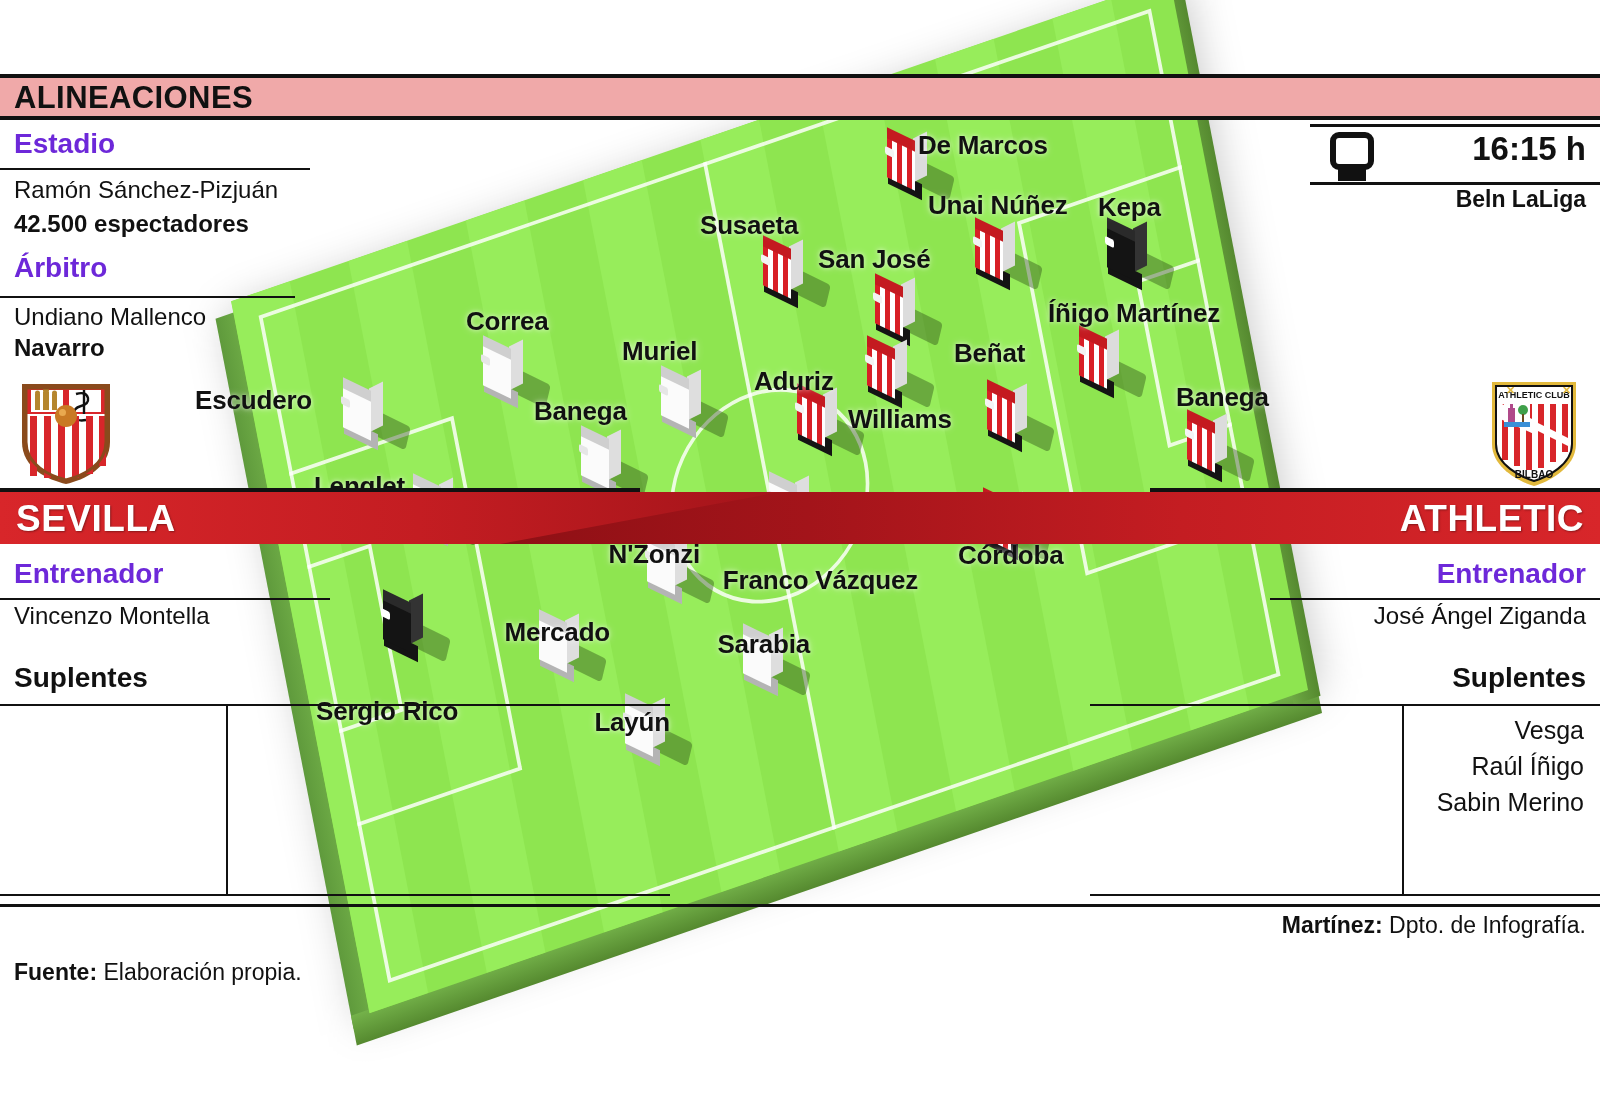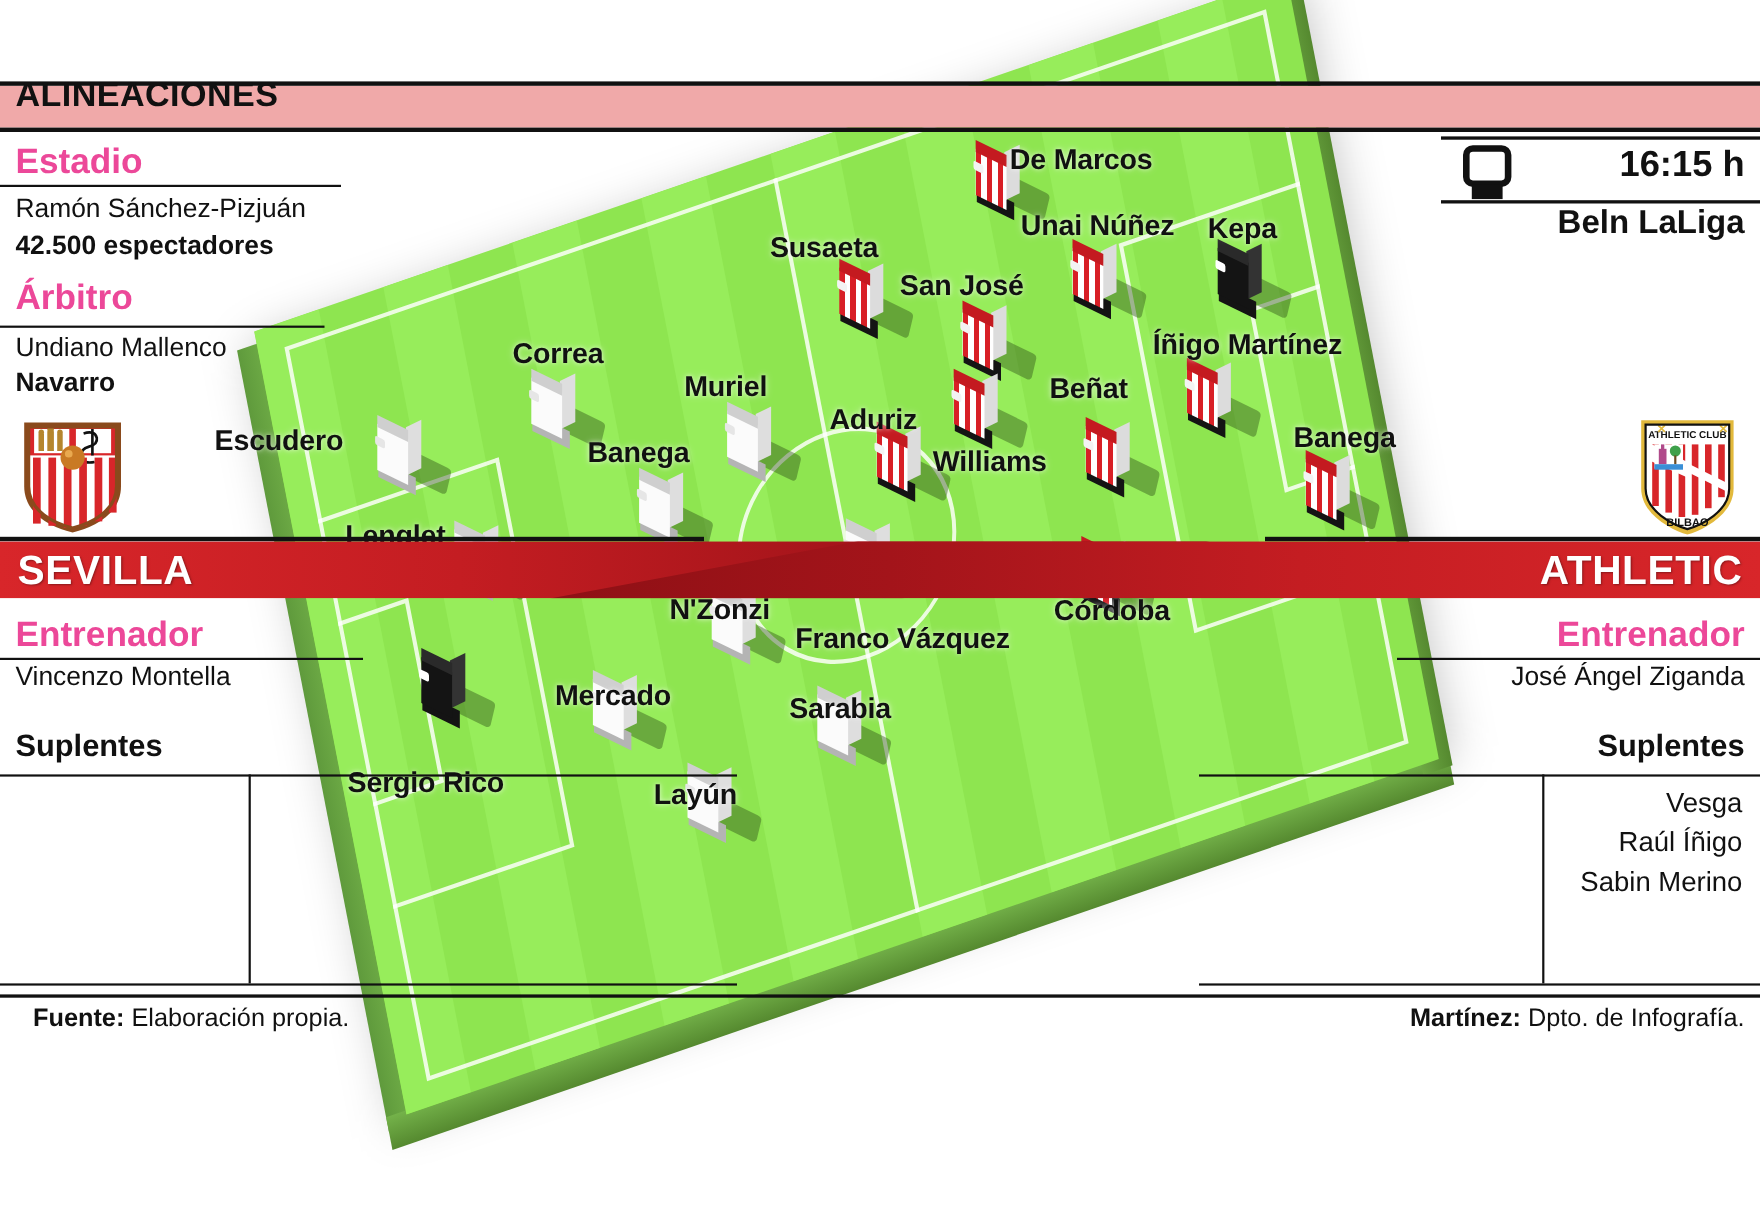--- a/index.html
+++ b/index.html
@@ -124,27 +124,27 @@
   .pname.r{ transform:translateX(-100%);margin-top:35px; }
 
   
   .hdr-top-rule{ position:absolute; left:0; top:74px; width:1600px; height:4px; background:#111; z-index:30;}
   .hdr-band{
     position:absolute; left:0; top:78px; width:1600px; height:38px;
     background:#f0a9a9; z-index:14;
   }
   .hdr-band-rule{ position:absolute; left:0; top:116px; width:1600px; height:4px; background:#111; z-index:30;}
   .hdr-title{
-    position:absolute; left:14px; top:68px; font-size:31px; font-weight:bold;
+    position:absolute; left:14px; top:80px; font-size:31px; font-weight:bold;
     color:#111; letter-spacing:.4px; z-index:31;
   }
 
   
   .L{ position:absolute; left:0; top:0; width:330px; z-index:20; }
-  .lbl{ font-size:32px; font-weight:bold; color:#ec4899; }
+  .lbl{ font-size:28px; font-weight:bold; color:#6d28d9; }
   .val{ font-size:24px; color:#111; }
   .val.b{ font-weight:bold; }
   .rule{ position:absolute; height:2px; background:#111; }
 
   .estadio-lbl{ position:absolute; left:14px; top:128px; }
   .rule1{ left:0; top:168px; width:310px; }
   .estadio-v1{ position:absolute; left:14px; top:176px; }
   .estadio-v2{ position:absolute; left:14px; top:210px; }
   .arbitro-lbl{ position:absolute; left:14px; top:252px; }
   .rule2{ left:0; top:296px; width:295px; }
@@ -199,31 +199,31 @@
   .sup-col li{ list-style:none; }
   .sup-L1{ left:16px; }
   .sup-L2{ left:240px; }
   .sup-R1{ right:210px; text-align:right; }
   .sup-R2{ right:16px; text-align:right; }
 
   
   .foot-rule{ position:absolute; left:0; top:904px; width:1600px; height:3px; background:#111; z-index:20;}
   .foot{ position:absolute; top:912px; font-size:23px; color:#111; z-index:21; white-space:nowrap;}
   .foot b{ font-weight:bold; }
-  .foot-L{ left:30px; }
+  .foot-L{ left:14px;margin-top:47px; }
   .foot-R{ right:14px; }
 
   
   .tv-rule1{ position:absolute; right:0; top:124px; width:290px; height:3px; background:#111; z-index:20;}
   .tv-rule2{ position:absolute; right:0; top:182px; width:290px; height:3px; background:#111; z-index:20;}
   .tv-icon{ position:absolute; right:222px; top:132px; width:52px; height:52px; z-index:21;}
   .tv-screen{ position:absolute; left:4px; top:0; width:44px; height:38px; border:6px solid #111; border-radius:9px; background:#fff;}
   .tv-stand{ position:absolute; left:12px; top:36px; width:28px; height:13px; background:#111;}
   .tv-time{ position:absolute; right:14px; top:130px; font-size:33px; font-weight:bold; color:#111; z-index:21;}
-  .tv-ch{ position:absolute; right:14px; top:186px; font-size:30px; font-weight:bold; color:#111; z-index:21;}
+  .tv-ch{ position:absolute; right:14px; top:186px; font-size:23px; font-weight:bold; color:#111; z-index:21;}
 </style>
 </head>
 <body>
 
 <div id="root">
 
   <div class="pitch-wrap">
     <div class="pitch-stage">
       <div class="pitch-shadow"></div>
       <div class="pitch-side-left"></div>

